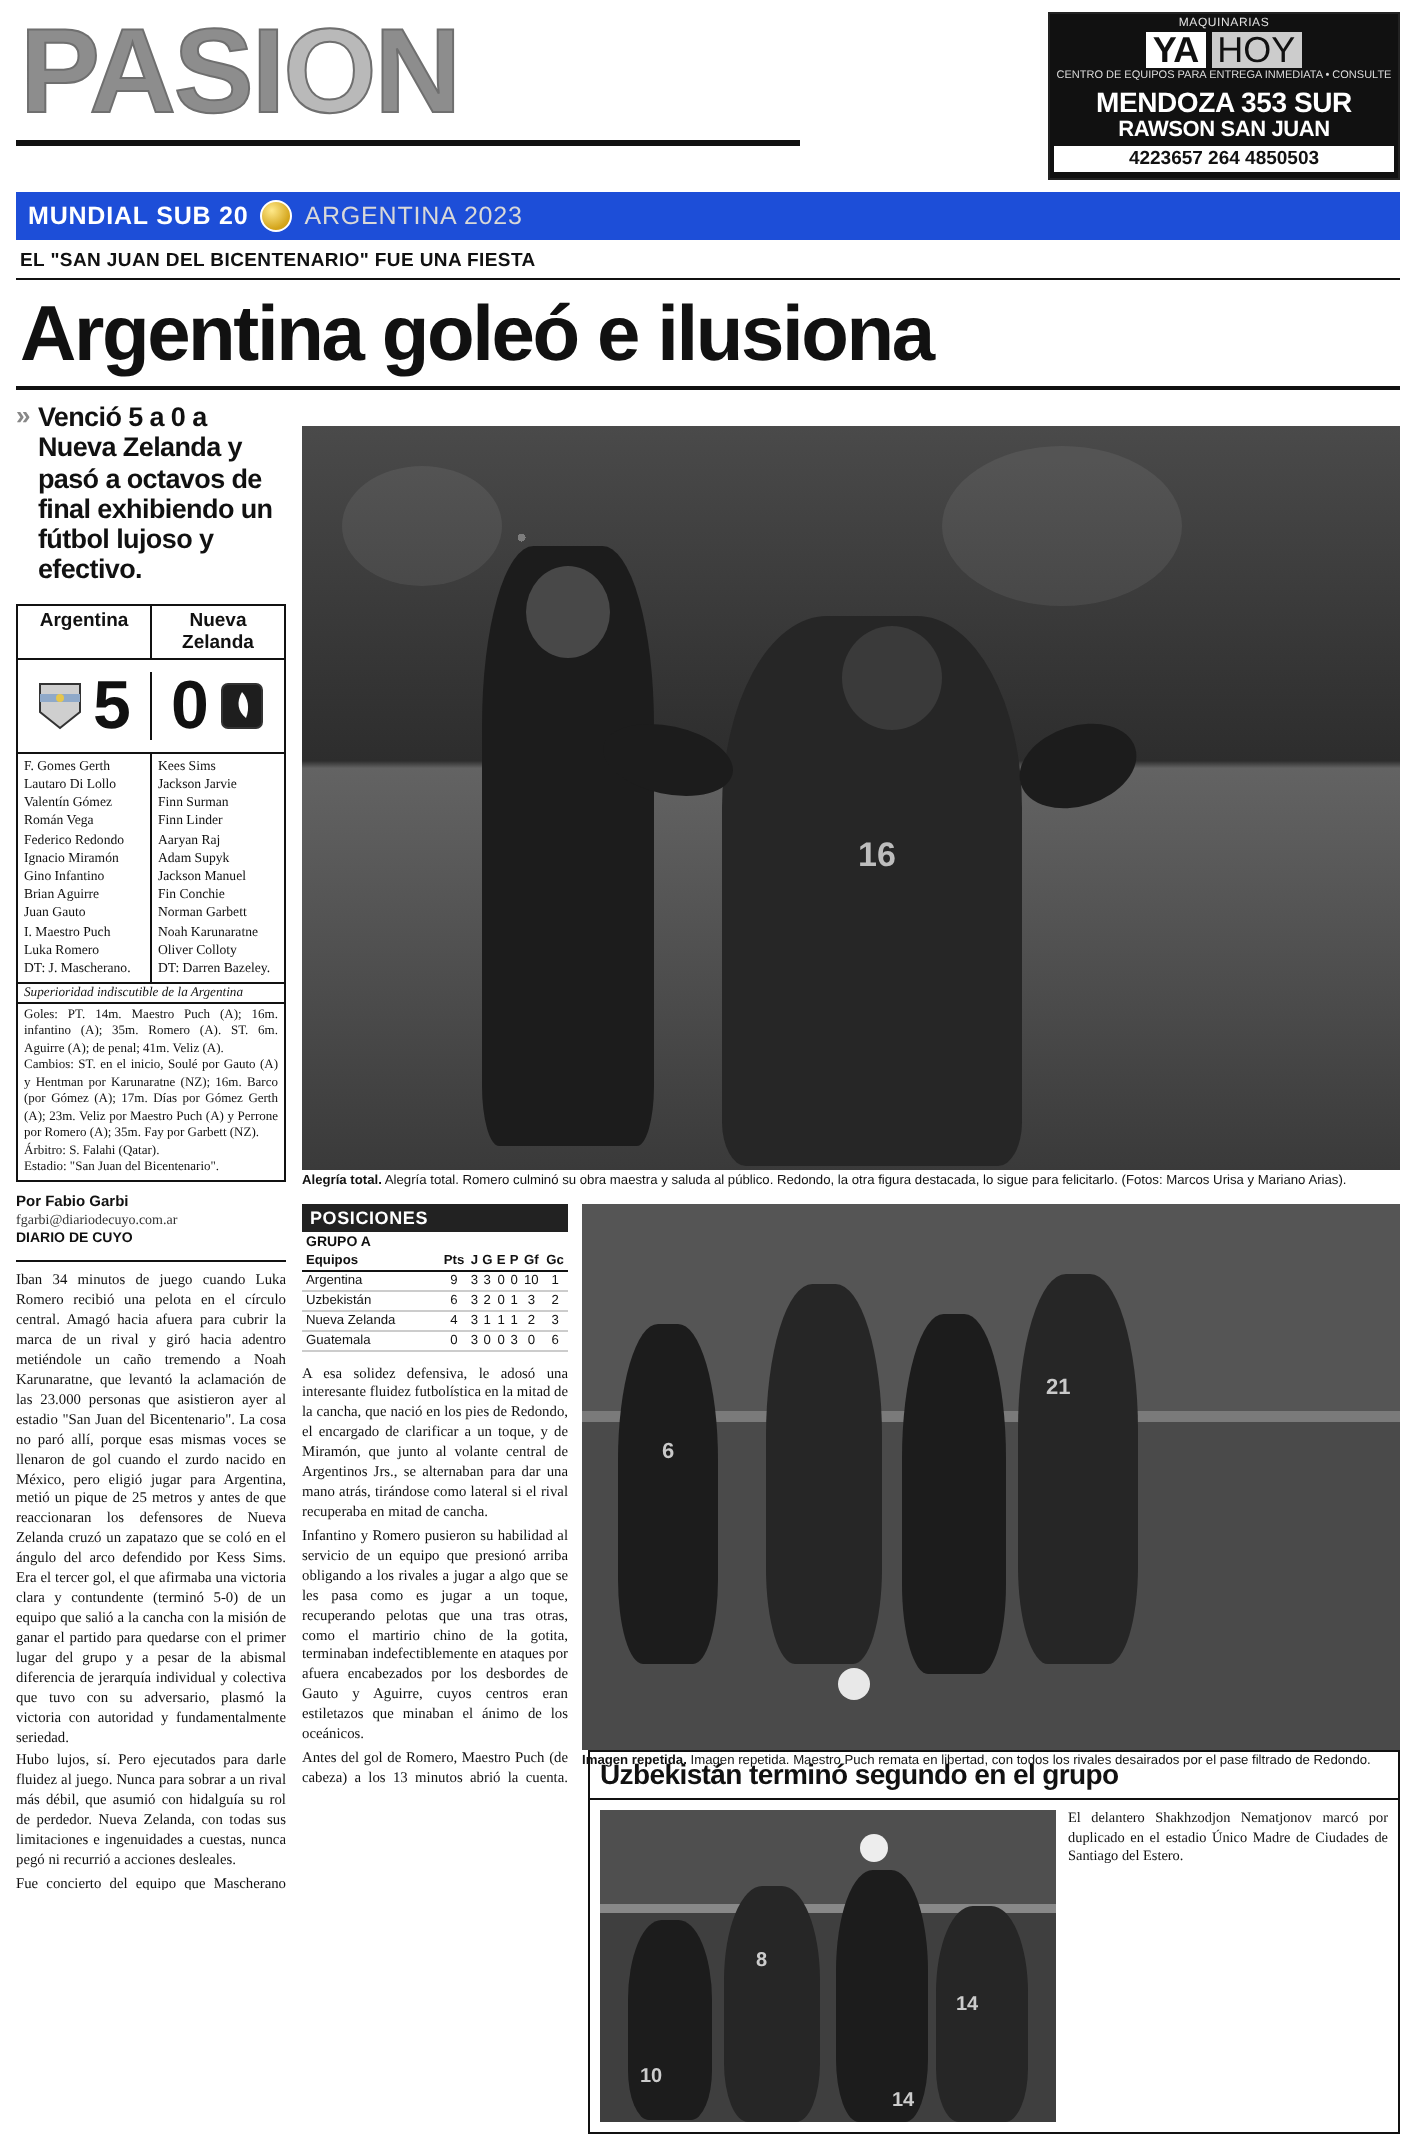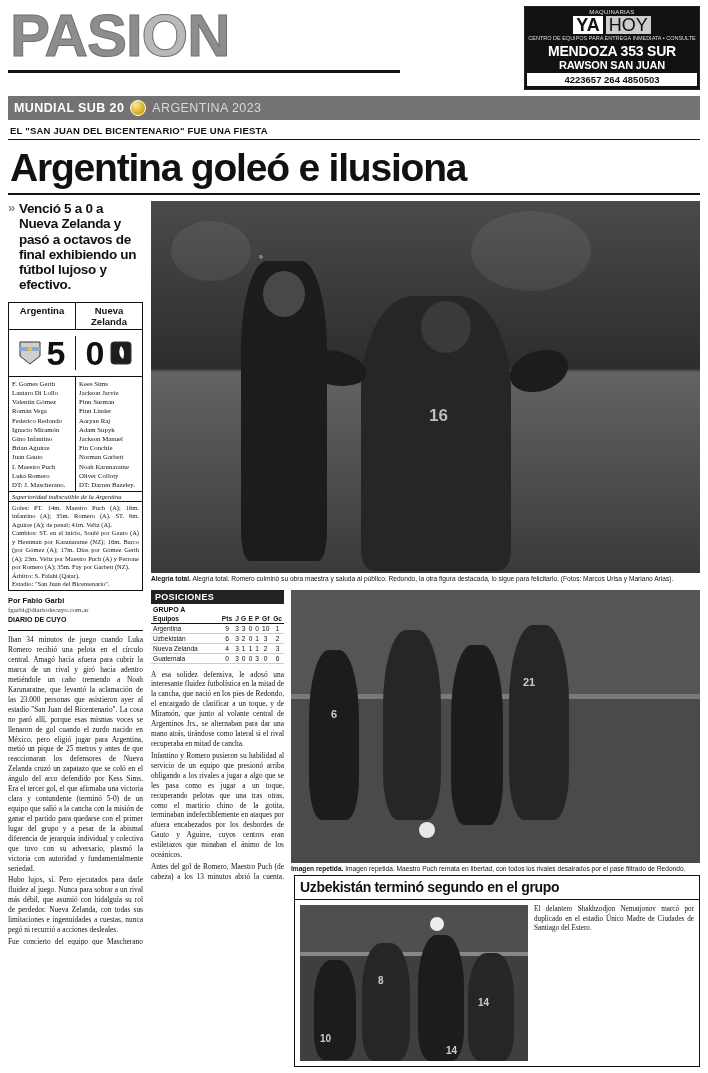--- a/index.html
+++ b/index.html
@@ -45,21 +45,21 @@
   .ad-brand { display:flex; align-items:center; justify-content:center; gap:3px; margin-top:1px; }
   .ad-brand .ya { background:#fff; color:#111; font-weight:bold; font-size:18px; padding:0 3px; line-height:18px; }
   .ad-brand .hoy { background:#ccc; color:#111; font-weight:normal; font-size:18px; padding:0 3px; line-height:18px; }
   .ad-sub { font-size:5.5px; color:#ddd; line-height:1.15; margin-top:1px; }
   .ad-addr { font-size:14px; font-weight:bold; margin-top:2px; letter-spacing:-.2px; }
   .ad-addr2 { font-size:11px; font-weight:bold; letter-spacing:-.2px; }
   .ad-phone { background:#fff; color:#111; font-weight:bold; font-size:9.5px; margin-top:2px; padding:1px 0; }
 
   
   .section-bar {
-    margin-top:6px; height:24px; background:#737373; color:#fff;
+    margin-top:6px; height:24px; background:#1d4ed8; color:#fff;
     display:flex; align-items:center; font-family:"Liberation Sans", sans-serif;
     position:relative;
   }
   .section-bar .s1 { font-size:12.5px; font-weight:bold; letter-spacing:.4px; padding-left:6px; }
   .section-bar .ball {
     width:16px;height:16px;border-radius:50%;
     background:radial-gradient(circle at 35% 30%, #ffe98a, #d3a41a 70%);
     margin:0 6px; border:1px solid #fff;
   }
   .section-bar .s2 { font-size:12.5px; letter-spacing:.4px; color:#d8d8d8; }
@@ -272,21 +272,21 @@
 
       <div class="body-col rule-top" style="height:315px; overflow:hidden;">
         <p>Iban 34 minutos de juego cuando Luka Romero recibió una pelota en el círculo central. Amagó hacia afuera para cubrir la marca de un rival y giró hacia adentro metiéndole un caño tremendo a Noah Karunaratne, que levantó la aclamación de las 23.000 personas que asistieron ayer al estadio "San Juan del Bicentenario". La cosa no paró allí, porque esas mismas voces se llenaron de gol cuando el zurdo nacido en México, pero eligió jugar para Argentina, metió un pique de 25 metros y antes de que reaccionaran los defensores de Nueva Zelanda cruzó un zapatazo que se coló en el ángulo del arco defendido por Kess Sims. Era el tercer gol, el que afirmaba una victoria clara y contundente (terminó 5-0) de un equipo que salió a la cancha con la misión de ganar el partido para quedarse con el primer lugar del grupo y a pesar de la abismal diferencia de jerarquía individual y colectiva que tuvo con su adversario, plasmó la victoria con autoridad y fundamentalmente seriedad.</p>
         <p>Hubo lujos, sí. Pero ejecutados para darle fluidez al juego. Nunca para sobrar a un rival más débil, que asumió con hidalguía su rol de perdedor. Nueva Zelanda, con todas sus limitaciones e ingenuidades a cuestas, nunca pegó ni recurrió a acciones desleales.</p>
         <p>Fue concierto del equipo que Mascherano puso en cancha, con más de la mitad de jugadores que no son titulares habituales. Tuvo solidez en el fondo, porque Vega, Di Lollo y Gómez no tuvieron problemas en anular a Oliver Colloty, quien sufrió su rol de llanero solitario.</p>
       </div>
     </div>
 
     <div style="flex:1;">
 
-      <div class="photo ph-crowd" style="width:100%; height:372px;">
+      <div class="photo ph-crowd" style="width:100%; height:372px;margin-top:12px;">
         <div class="blur" style="left:20px; top:20px; width:80px; height:60px;"></div>
         <div class="blur" style="left:320px; top:10px; width:120px; height:80px;"></div>
         <div class="silh" style="left:90px; top:60px; width:86px; height:300px; border-radius:30% 30% 10% 10%;"></div>
         <div class="silh l" style="left:210px; top:95px; width:150px; height:275px; border-radius:35% 35% 8% 8%;"></div>
         <div class="silh" style="left:358px; top:150px; width:60px; height:40px; border-radius:50%; transform:rotate(-18deg);"></div>
         <div class="silh" style="left:150px; top:150px; width:66px; height:34px; border-radius:50%; transform:rotate(12deg);"></div>
         <div style="position:absolute; left:278px; top:205px; color:#bdbdbd; font-family:'Liberation Sans',sans-serif; font-weight:bold; font-size:17px;">16</div>
         <div class="silh" style="left:270px; top:100px; width:50px; height:52px; border-radius:50%; background:#3a3a3a;"></div>
         <div class="silh" style="left:112px; top:70px; width:42px; height:46px; border-radius:50%; background:#484848;"></div>
       </div>

